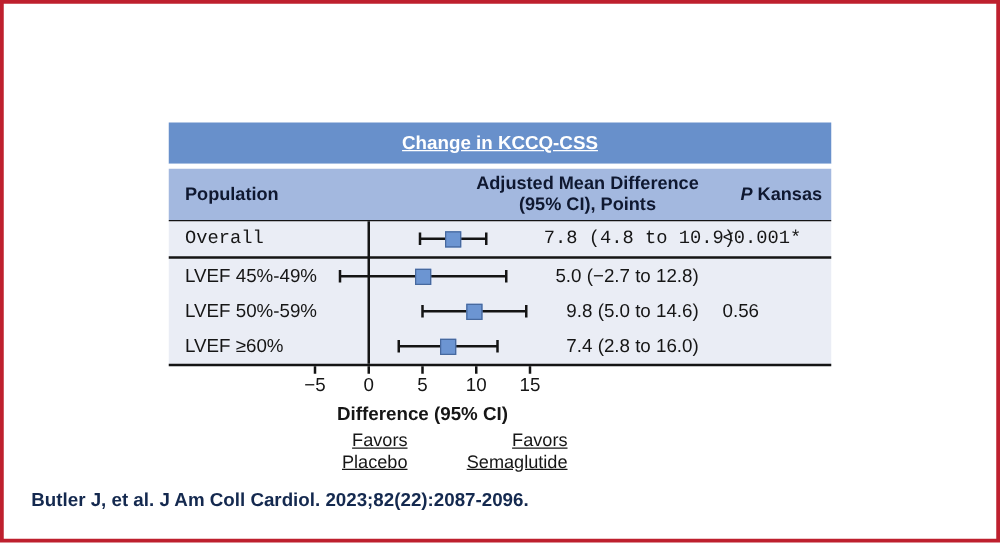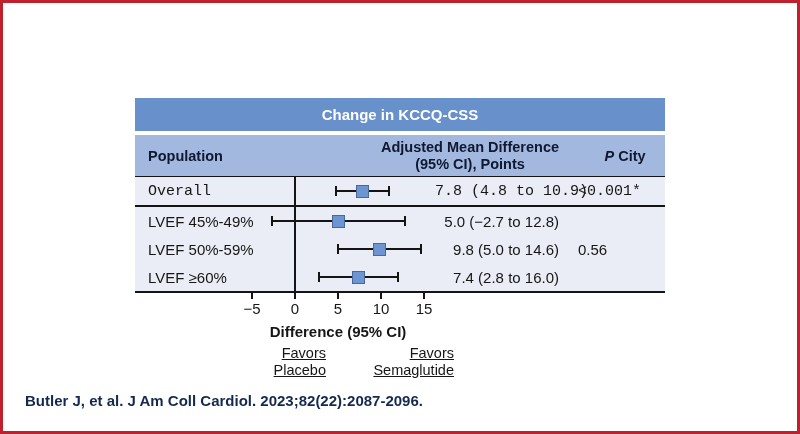--- a/index.html
+++ b/index.html
@@ -10,21 +10,21 @@
   *{margin:0;padding:0;box-sizing:border-box;}
   body{font-family:"Liberation Sans",sans-serif;background:#fff;}
   .frame{position:relative;width:800px;height:434px;background:#fff;border:3px solid var(--red);overflow:hidden;}
 
   .title-bar{position:absolute;left:4px;top:4px;width:786px;height:72px;background:var(--titlebar-bg);
     padding:4px 16px 0 18px;font-size:18.5px;font-weight:bold;line-height:23px;color:var(--navy);}
   .title-label{color:var(--red);letter-spacing:1.5px;}
 
   .tbl{position:absolute;left:132px;top:95px;width:530px;}
   .tbl-header{height:33px;line-height:33px;background:var(--header-blue);color:#fff;
-    font-size:15px;font-weight:bold;text-align:center;}
+    font-size:15px;font-weight:bold;text-align:center;text-decoration:underline;}
   .tbl-gap{height:4px;background:#fff;}
   .col-header{position:relative;height:41px;background:var(--subheader-blue);color:#0f1830;
     font-size:14.5px;font-weight:bold;}
   .col-pop{position:absolute;left:13px;top:50%;transform:translateY(-50%);}
   .col-amd{position:absolute;left:230px;top:50%;transform:translateY(-50%);width:210px;
     text-align:center;white-space:pre-line;line-height:17px;}
   .col-p{position:absolute;left:440px;top:50%;transform:translateY(-50%);width:100px;text-align:center;}
 
   .tbl-body{position:relative;background:var(--row-bg);border-top:1.5px solid var(--ink);
     border-bottom:2.5px solid var(--ink);}
@@ -60,21 +60,21 @@
 <div class="frame">
 
 
   <div class="tbl">
     <div class="tbl-header">Change in KCCQ-CSS</div>
     <div class="tbl-gap"></div>
     <div class="col-header">
       <span class="col-pop">Population</span>
       <span class="col-amd">Adjusted Mean Difference
 (95% CI), Points</span>
-      <span class="col-p"><i>P</i><span> City</span></span>
+      <span class="col-p"><i>P</i><span> Kansas</span></span>
     </div>
     <div class="tbl-body">
       <div class="zero-line"></div>
 
     <div class="frow overall">
           <span class="rlabel">Overall</span>
           <span class="whisker" style="left: 201.28px; width: 52.46px;"></span>
           <span class="cap capL" style="left: 200.28px;"></span>
           <span class="cap capR" style="left: 252.74px;"></span>
           <span class="marker" style="left: 220.58px;"></span>

